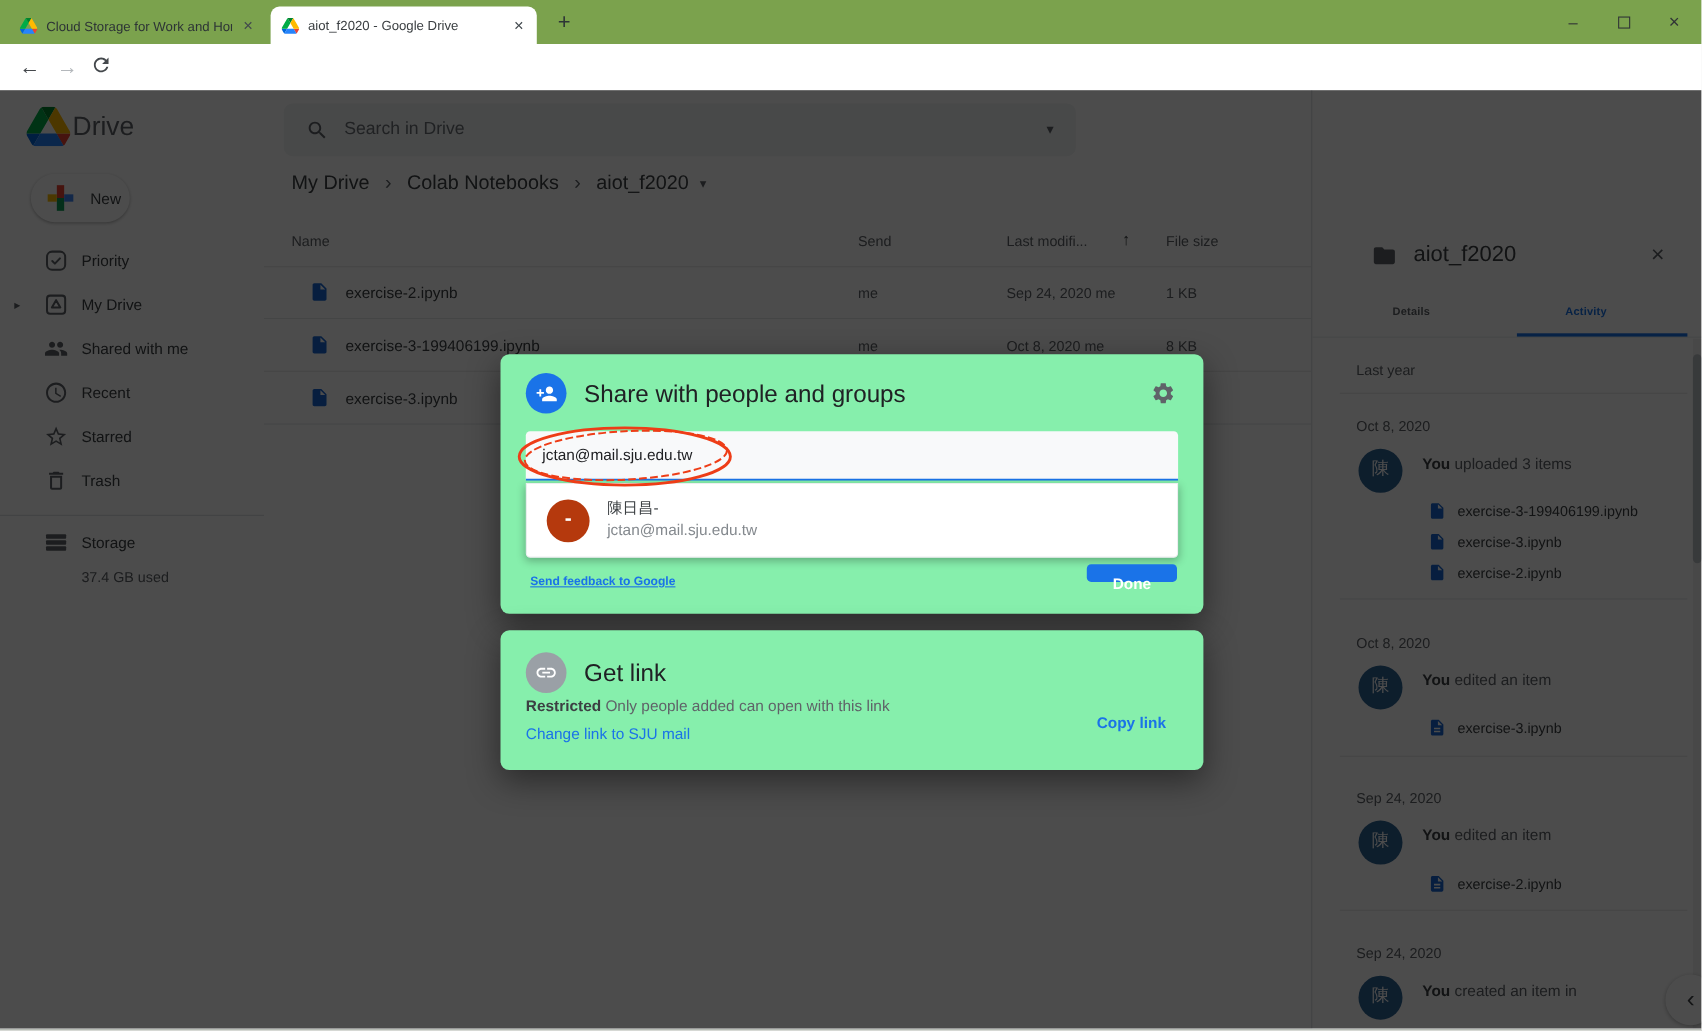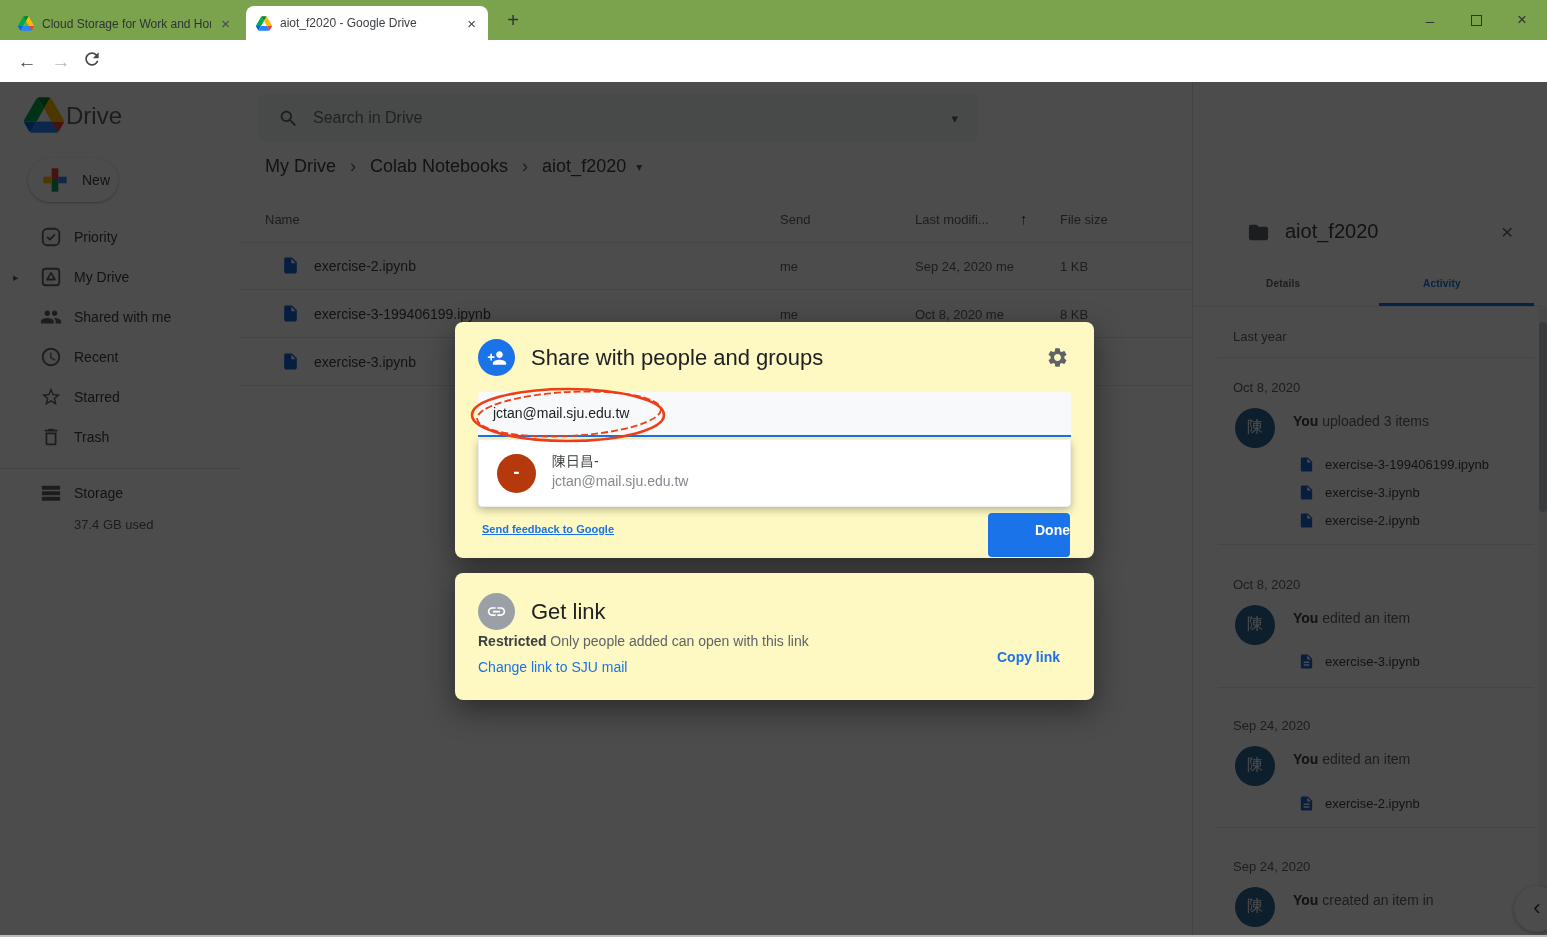--- a/index.html
+++ b/index.html
@@ -88,33 +88,33 @@
   .pfile-icon { position:absolute; left:105px; width:17px; height:17px; color:#1967d2; }
   .pfile-name { position:absolute; left:132px; font-size:13px; color:#3c4043; }
   .pdivider { position:absolute; left:25px; width:316px; border-top:1px solid #e4e6e8; }
   .pscroll-track { position:absolute; left:346px; top:226px; width:8px; height:629px; background:#f1f1f1; }
   .pscroll-thumb { position:absolute; left:346px; top:240px; width:8px; height:190px; background:#bdc1c6; border-radius:4px; }
   .collapse-circle { position:absolute; left:1514px; top:804px; width:46px; height:46px; border-radius:50%; background:#fff; box-shadow:0 1px 4px rgba(0,0,0,.3); color:#3c4043; font-size:22px; text-align:center; line-height:43px; }
 
   .dim { position:absolute; left:0; top:0; width:1547px; height:855px; background:rgba(0,0,0,0.70); }
 
   
-  .dlg { position:absolute; background:#fef9c3; border-radius:8px; box-shadow:0 10px 30px rgba(0,0,0,.45); }
+  .dlg { position:absolute; background:#86efac; border-radius:8px; box-shadow:0 10px 30px rgba(0,0,0,.45); }
   .share-dlg { left:455px; top:322px; width:639px; height:236px; }
   .dlg-head { position:absolute; left:23px; top:17px; display:flex; align-items:center; gap:16px; }
   .head-circle { width:37px; height:37px; border-radius:50%; display:flex; align-items:center; justify-content:center; }
   .dlg-title { font-size:22px; color:#202124; }
   .dlg-gear { position:absolute; right:24px; top:24px; width:24px; height:24px; color:#5f6368; }
   .share-input { position:absolute; left:23px; top:70px; width:593px; height:45px; background:#f8f9fa; border-radius:4px 4px 0 0; border-bottom:2px solid #1a73e8; font-size:14px; color:#202124; line-height:43px; padding-left:15px; }
   .suggest { position:absolute; left:23px; top:117px; width:593px; height:68px; background:#fff; border-radius:0 0 4px 4px; box-shadow:0 3px 8px rgba(0,0,0,.28); border:1px solid #eceef0; }
   .sg-avatar { position:absolute; left:18px; top:14px; width:39px; height:39px; font-size:19px; line-height:36px; }
   .sg-name { position:absolute; left:73px; top:13px; font-size:14px; color:#3c4043; }
   .sg-email { position:absolute; left:73px; top:33px; font-size:14px; color:#84898e; }
   .feedback { position:absolute; left:27px; top:201px; font-size:11px; font-weight:bold; color:#1a73e8; text-decoration:underline; }
-  .done-btn { position:absolute; right:24px; top:191px; width:82px; height:44px; background:#1a73e8; border-radius:4px; color:#fff; font-size:14px; font-weight:bold; text-align:right; line-height:34px;margin-left:16px; }
+  .done-btn { position:absolute; right:24px; top:191px; width:82px; height:16px; background:#1a73e8; border-radius:4px; color:#fff; font-size:14px; font-weight:bold; text-align:center; line-height:34px;margin-left:16px; }
 
   .getlink-dlg { left:455px; top:573px; width:639px; height:127px; }
   .gl-restrict { position:absolute; left:23px; top:60px; font-size:14px; color:#5f6368; }
   .gl-restrict b { color:#3c4043; }
   .gl-change { position:absolute; left:23px; top:86px; font-size:14px; color:#1a73e8; }
   .gl-copy { position:absolute; right:34px; top:76px; font-size:14px; font-weight:bold; color:#1a73e8; }
 
   
   .anno-ellipse { position:absolute; left:468px; top:385px; z-index:60; }
   .anno-text { position:absolute; left:681px; top:396px; z-index:60; font-size:29px; color:#ee3d17; white-space:nowrap; } .z50 { z-index:50; }

